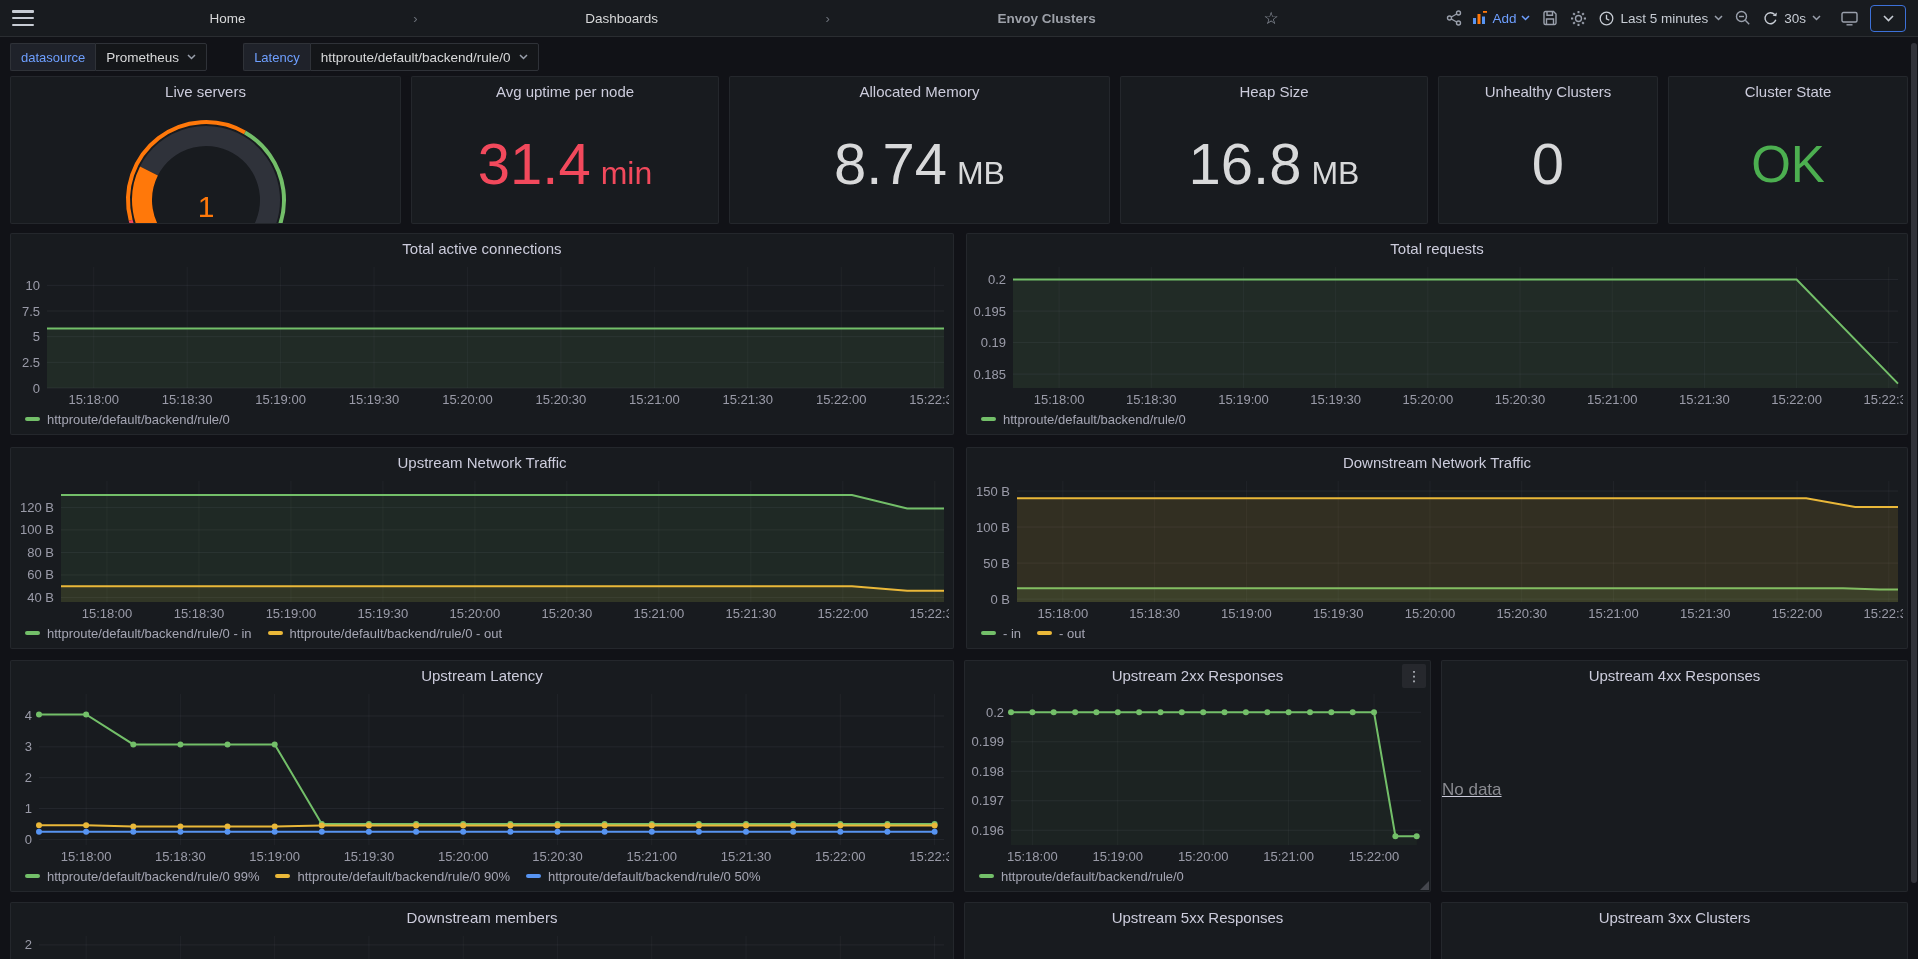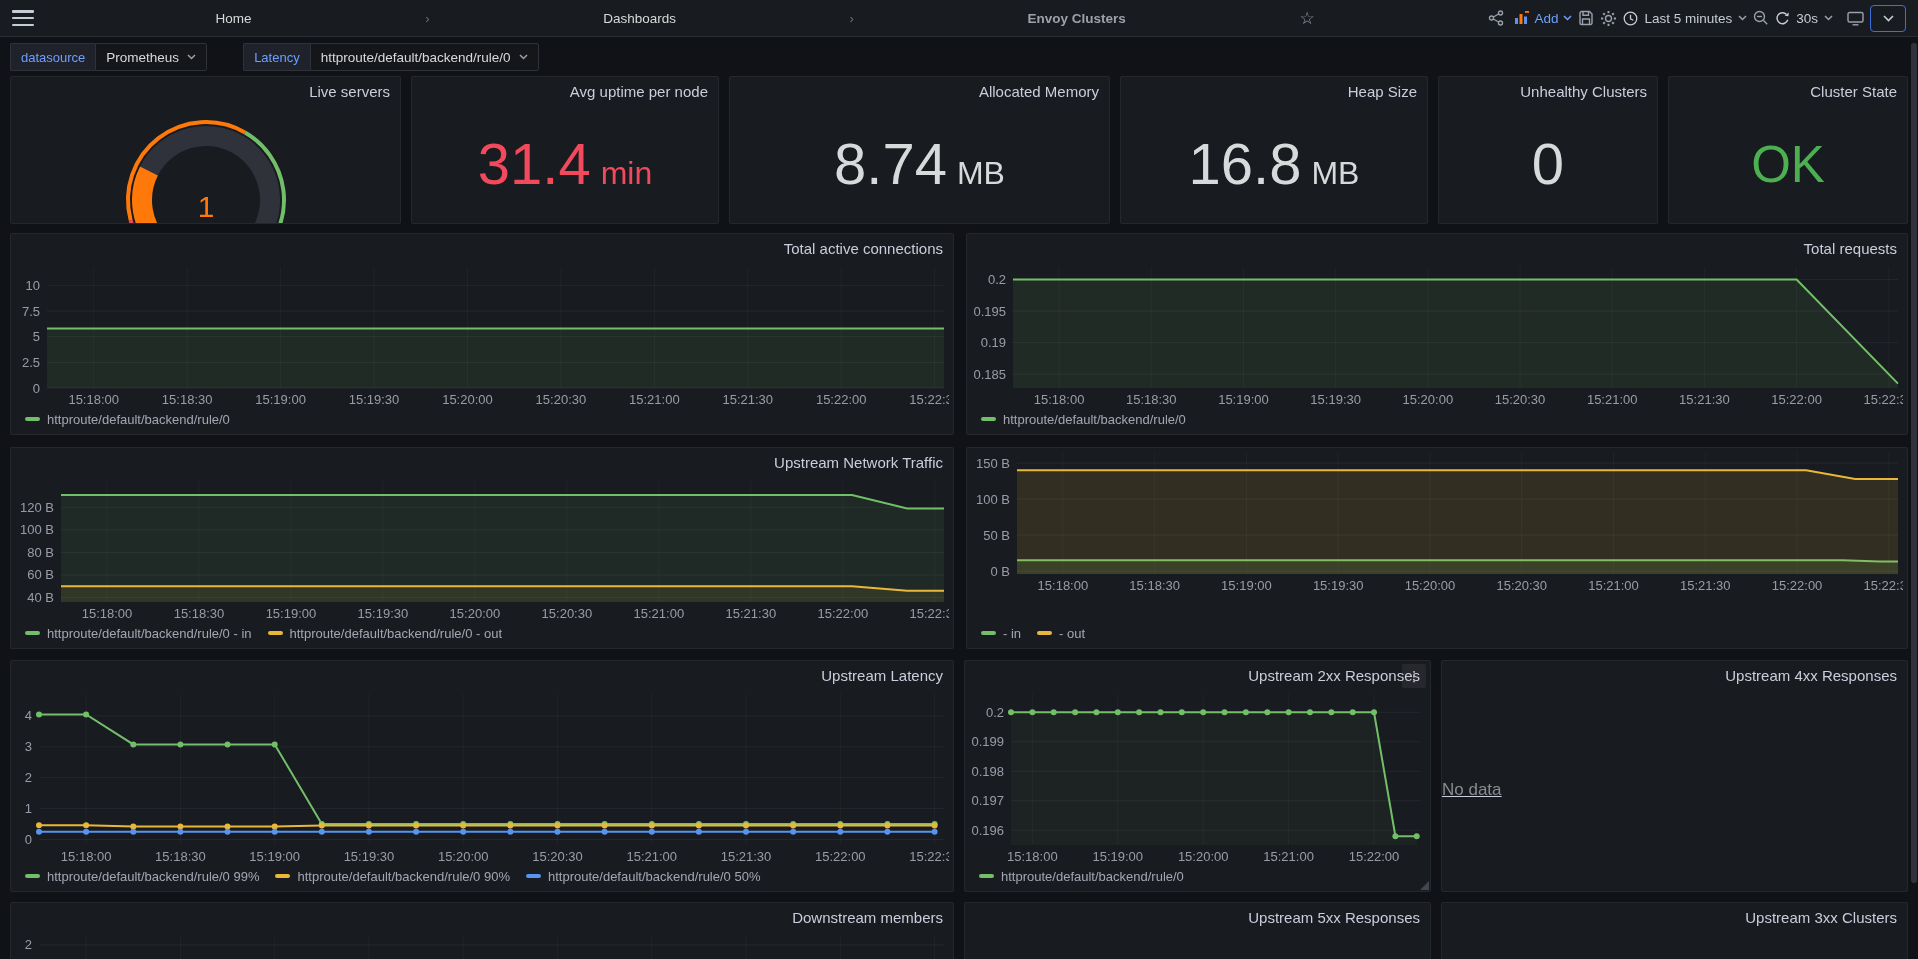--- a/index.html
+++ b/index.html
@@ -15,39 +15,39 @@
     height:37px; background:#181b1f; border-bottom:1px solid rgba(204,204,220,.1);
     display:flex; align-items:center; padding:0 12px; gap:10px;
   }
   .nav-left { display:flex; align-items:center; gap:10px; flex:1;justify-content:space-between; }
   .hamburger { width:22px; height:16px; display:flex; flex-direction:column; justify-content:space-between; cursor:pointer; margin-right:8px;}
   .hamburger i { height:2.5px; background:#c7ccd4; border-radius:1px; display:block;}
   .crumb { font-size:13.5px; font-weight:500; color:#d8d9da; cursor:pointer;}
   .crumb.current { color:#9da1a9; font-weight:700;}
   .crumb-sep { color:#6c717a; font-size:13px; }
   .navicon { color:#9aa0ac; font-size:16px; line-height:1; cursor:pointer; display:flex; align-items:center;}
-  .nav-right { display:flex; align-items:center; gap:6px; }
+  .nav-right { display:flex; align-items:center; gap:12px; }
   .add-btn { display:flex; align-items:center; gap:5px; color:#6e9fff; font-size:13.5px; font-weight:500; cursor:pointer;}
   .txt-btn { display:flex; align-items:center; gap:6px; color:#c7ccd4; font-size:13.5px; cursor:pointer;}
   .chev-box { width:36px; height:27px; border:1px solid #3d71d9; border-radius:4px; display:flex; align-items:center; justify-content:center; cursor:pointer; }
   svg.ic { display:block; }
   
   .content { padding:0 10px; }
   .filter-row { margin-top:6px; height:28px; display:flex; align-items:center; gap:36px; }
   .var-group { display:flex; align-items:stretch; height:28px; }
   .var-label { background:#1f222a; border:1px solid #2f3238; border-right:none; border-radius:2px 0 0 2px;
     color:#6e9fff; font-size:13px; font-weight:500; display:flex; align-items:center; padding:0 10px; cursor:pointer;}
   .var-value { background:#141619; border:1px solid #2f3238; border-radius:0 2px 2px 0;
     color:#d8d9da; font-size:13.5px; display:flex; align-items:center; gap:8px; padding:0 10px; cursor:pointer;}
   .caret { color:#9aa0ac; }
   
   .panel { background:#181b1f; border:1px solid rgba(204,204,220,.07); border-radius:2px;
     display:flex; flex-direction:column; overflow:hidden; position:relative;}
   .panel-header { height:28px; flex:none; display:flex; align-items:center; justify-content:center; padding:0 10px;}
-  .panel-header.left { justify-content:flex-end; }
+  .panel-header.left { justify-content:center; }
   .panel-title { font-size:15px; font-weight:500; color:#ccccdc; cursor:pointer; white-space:nowrap;}
   .stats-row { margin-top:5px; display:grid; grid-template-columns:391px 308px 381px 308px 220px 240px; gap:10px; height:148px;}
   .stat-body { flex:1; display:flex; align-items:center; justify-content:center; gap:10px; }
   .stat-value { font-size:58px; font-weight:500; color:#d8d9da; line-height:1; }
   .stat-unit { font-size:32px; font-weight:500; color:#d8d9da; align-self:center; margin-top:18px;}
   .stat-red .stat-value,.stat-red .stat-unit { color:#f2495c; }
   .stat-green .stat-value { color:#4caf50; font-size:51px; }
   .gauge-body { flex:1; display:flex; align-items:flex-start; justify-content:center; overflow:hidden;}
   
   .row2 { margin-top:9px; display:grid; grid-template-columns:944px 942px; gap:12px; height:202px;}
@@ -416,20 +416,23 @@
             <i style="background: rgb(115, 191, 105);"></i>
             <span>httproute/default/backend/rule/0 - in</span>
           </span>
           <span class="legend-item">
             <i style="background: rgb(234, 184, 57);"></i>
             <span>httproute/default/backend/rule/0 - out</span>
           </span>
         </div>
     </div>
     <div class="panel">
+      <div class="panel-header left">
+          <span class="panel-title">Downstream Network Traffic</span>
+        </div>
       <div class="chart-area">
           <svg class="plot">
             <line x1="91.88541666666667" y1="5" x2="91.88541666666667" y2="126" stroke="rgba(204,204,220,0.05)"></line>
             <text x="91.88541666666667" y="142" text-anchor="middle">15:18:00</text>
             <line x1="183.65625" y1="5" x2="183.65625" y2="126" stroke="rgba(204,204,220,0.05)"></line>
             <text x="183.65625" y="142" text-anchor="middle">15:18:30</text>
             <line x1="275.42708333333337" y1="5" x2="275.42708333333337" y2="126" stroke="rgba(204,204,220,0.05)"></line>
             <text x="275.42708333333337" y="142" text-anchor="middle">15:19:00</text>
             <line x1="367.19791666666663" y1="5" x2="367.19791666666663" y2="126" stroke="rgba(204,204,220,0.05)"></line>
             <text x="367.19791666666663" y="142" text-anchor="middle">15:19:30</text>

